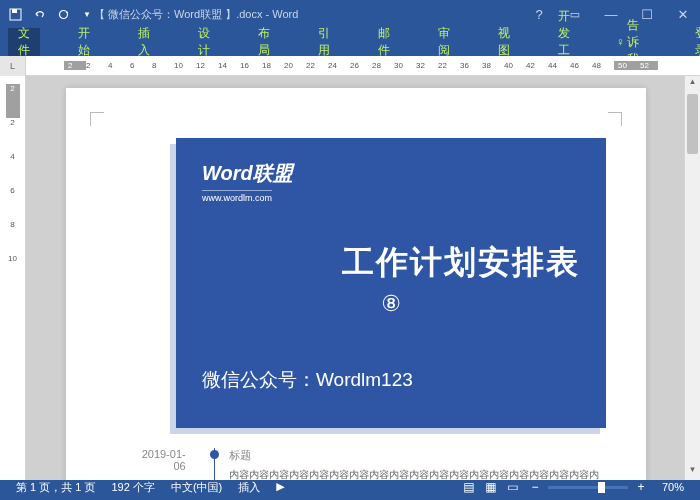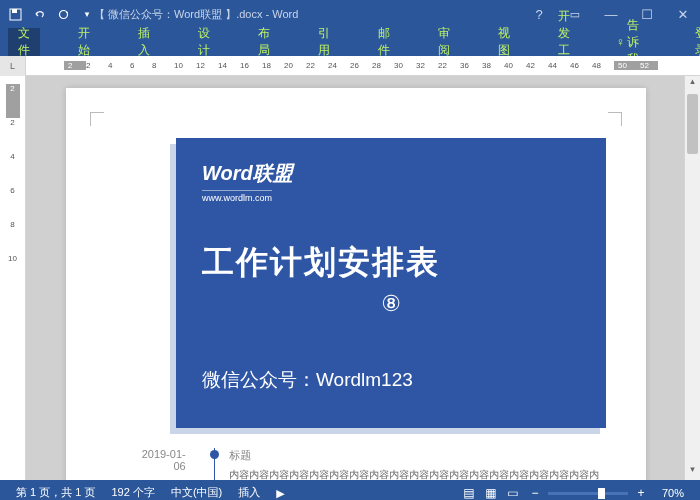--- a/index.html
+++ b/index.html
@@ -26,34 +26,34 @@
 .ruler-v span { height: 34px; }
 .ruler-v .dark { background: #a0a0a0; color: #fff; width: 14px; text-align: center; }
 .doc-area { flex: 1; position: relative; overflow: hidden; background: #d0d0d0; }
 .page { position: absolute; left: 40px; top: 12px; width: 580px; height: 440px; background: #fff; box-shadow: 0 0 6px rgba(0,0,0,0.15); }
 .page-corner { position: absolute; width: 14px; height: 14px; border: 1px solid #bbb; }
 .pc-tl { top: 24px; left: 24px; border-right: none; border-bottom: none; }
 .pc-tr { top: 24px; right: 24px; border-left: none; border-bottom: none; }
 .overlay { position: absolute; left: 110px; top: 50px; width: 430px; height: 290px; background: #2e56a5; color: #fff; padding: 22px 26px; box-shadow: -6px 6px 0 rgba(46,86,165,0.25); }
 .logo { font-size: 20px; font-weight: bold; font-style: italic; }
 .logo-url { font-size: 9px; border-top: 1px solid rgba(255,255,255,0.5); display: inline-block; padding-top: 2px; }
-.overlay-title { font-size: 32px; font-weight: bold; text-align: left; margin-top: 36px; letter-spacing: 2px; }
+.overlay-title { font-size: 32px; font-weight: bold; text-align: right; margin-top: 36px; letter-spacing: 2px; }
 .circle-num { text-align: center; font-size: 22px; margin-top: 6px; }
 .wechat { margin-top: 50px; font-size: 19px; }
 .doc-content { position: absolute; left: 70px; top: 180px; width: 470px; font-size: 11px; color: #555; }
 .entry { display: flex; margin-bottom: 14px; }
 .entry-date { width: 90px; color: #888; font-size: 11px; text-align: right; padding-right: 28px; }
 .entry-line { width: 2px; background: #2e56a5; position: relative; margin-right: 14px; }
 .entry-dot { position: absolute; width: 9px; height: 9px; background: #2e56a5; border-radius: 50%; left: -4px; top: 2px; }
 .entry-body .etitle { color: #888; font-size: 11px; margin-bottom: 4px; }
 .entry-body .ebody { color: #666; font-size: 10px; line-height: 1.5; }
 .vscroll { width: 16px; background: #f0f0f0; border-left: 1px solid #d4d4d4; position: relative; }
 .vscroll-thumb { position: absolute; left: 2px; right: 2px; top: 18px; height: 60px; background: #c1c1c1; border-radius: 2px; }
 .vscroll-arrow { position: absolute; left: 0; right: 0; height: 16px; text-align: center; font-size: 9px; color: #666; cursor: pointer; }
-.statusbar { height: 20px; background: #2b579a; display: flex; align-items: flex-end; color: #fff; font-size: 11px; padding: 0 8px; }
+.statusbar { height: 20px; background: #2b579a; display: flex; align-items: flex-start; color: #fff; font-size: 11px; padding: 0 8px; }
 .status-item { padding: 0 8px; cursor: pointer; }
 .status-right { margin-left: auto; display: flex; align-items: center; gap: 4px; }
 .zoom-slider { width: 80px; height: 3px; background: #4a72b8; position: relative; }
 .zoom-thumb { position: absolute; width: 7px; height: 11px; background: #fff; top: -4px; left: 50px; }
 .view-icon { width: 18px; text-align: center; cursor: pointer; font-size: 12px; }
 </style>
 </head>
 <body>
 
 <div class="titlebar">

